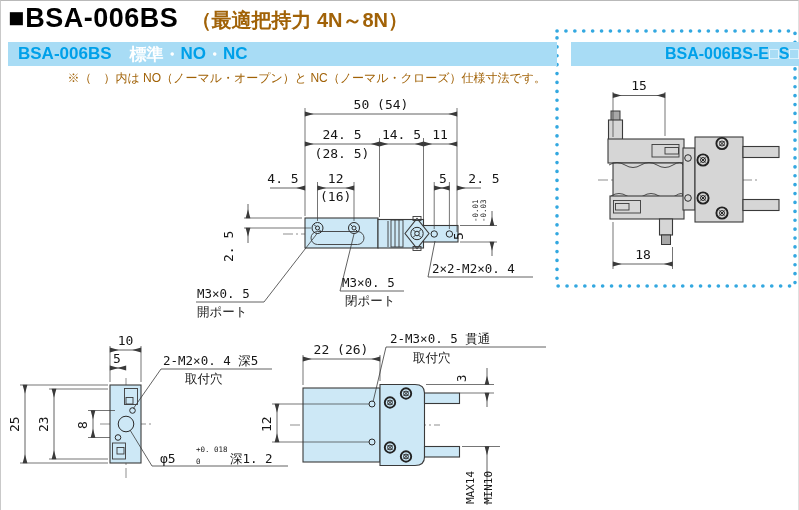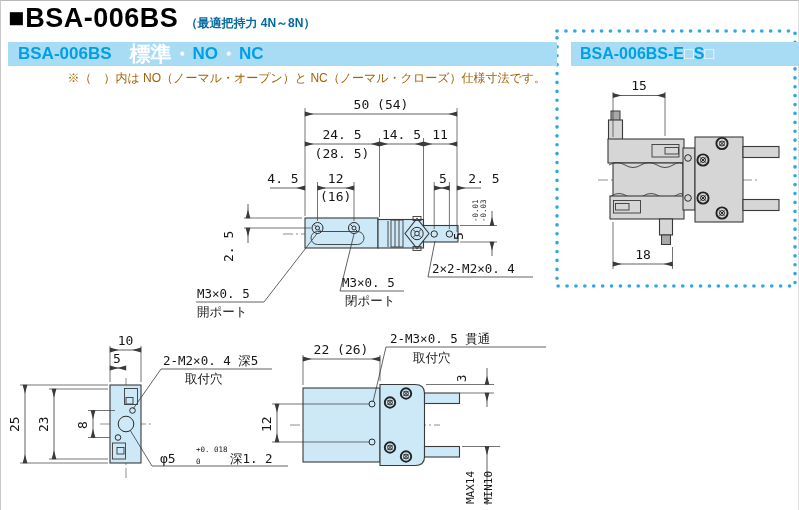--- a/index.html
+++ b/index.html
@@ -5,27 +5,27 @@
   html,body{margin:0;padding:0;}
   body{
     width:799px;height:510px;position:relative;background:#ffffff;
     font-family:"Liberation Sans", sans-serif;overflow:hidden;
   }
   .frame{position:absolute;inset:0;border-top:1px solid #b9b9b9;border-left:1px solid #c9c9c9;border-right:1px solid #e0e0e0;pointer-events:none;}
   
   .hdr{position:absolute;left:8px;top:5px;display:flex;align-items:baseline;white-space:nowrap;}
   .hdr .bullet{color:#000;font-size:27px;font-weight:bold;line-height:1;margin-right:1px;}
   .hdr .title{font-size:27px;font-weight:bold;color:#000;letter-spacing:0.5px;line-height:1;}
-  .hdr .subtitle{font-size:12px;font-weight:bold;color:#0369a1;margin-left:7px;}
+  .hdr .subtitle{font-size:20px;font-weight:bold;color:#a16207;margin-left:13px;}
   
   .bar{position:absolute;top:42px;height:24px;background:#a8dcf5;display:flex;align-items:center;white-space:nowrap;}
   .bar-left{left:8px;width:539px;padding-left:10px;}
-  .bar-right{left:571px;width:219px;padding-left:9px;}
+  .bar-right{left:571px;width:219px;padding-left:9px;justify-content:flex-end;}
   .bar .b{color:#00a0e9;font-weight:bold;font-size:17px;}
-  .bar .w{color:#ffffff;font-weight:bold;font-size:21px;}
+  .bar .w{color:#ffffff;font-weight:bold;font-size:17px;}
   .bar-left .gap{display:inline-block;width:18px;}
   .bar-right .b,.bar-right .w{font-size:16px;}
   
   .note{position:absolute;top:70px;right:253px;font-size:12px;color:#a16207;white-space:nowrap;}
   
   svg.draw{position:absolute;left:0;top:0;}
   svg .body{fill:#cde8f6;stroke:#3a3a3a;stroke-width:1.1;}
   svg .bodyln{fill:none;stroke:#3a3a3a;stroke-width:0.9;}
   svg .gray{fill:#d6d6d6;stroke:#3a3a3a;stroke-width:1.1;}
   svg .dkgray{fill:#a8a8a8;stroke:#3a3a3a;stroke-width:1;}

